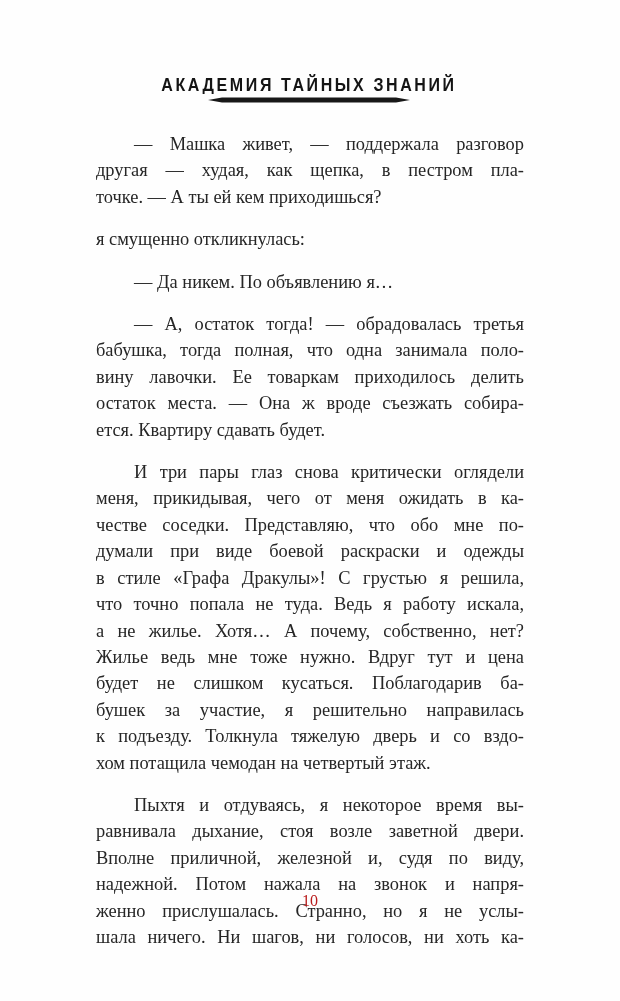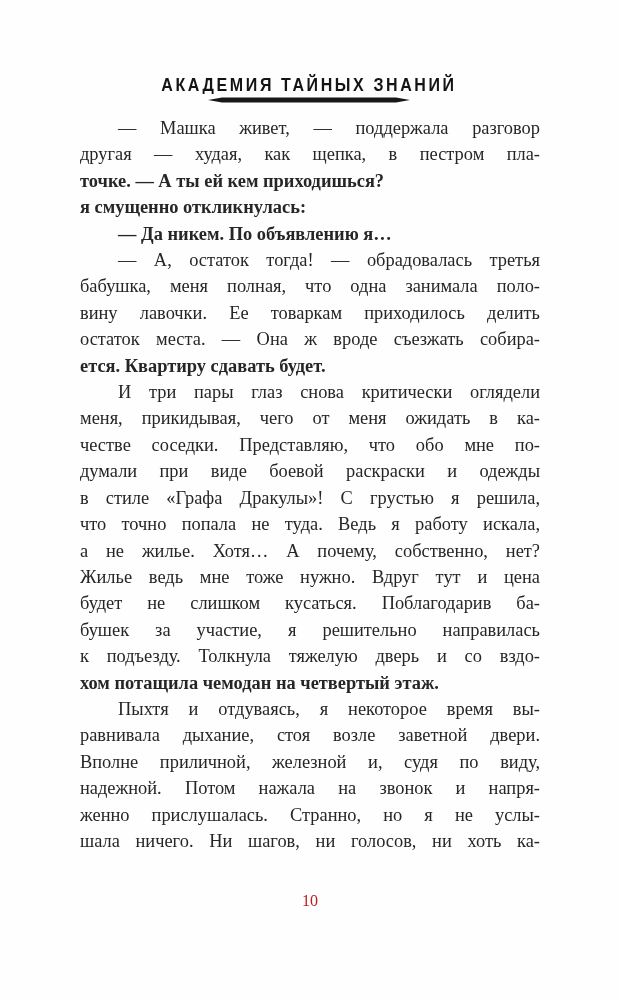--- a/index.html
+++ b/index.html
@@ -38,35 +38,34 @@
     display: block;
     margin: 2px auto 0 auto;
   }
   .text-column {
     position: absolute;
     left: 80px;
     top: 115px;
     width: 460px;
   }
   .paragraph {
-    margin: 0;
+    margin: 16px;
   }
   .line {
     font-size: 18.4px;
     line-height: 26.4px;
     text-align: justify;
     text-align-last: justify;
     color: #262626;
   }
   .line.first {
     padding-left: 38px;
   }
   .line.last {
     text-align-last: left;
-    font-weight: bold;
   }
   .page-number {
     position: absolute;
     top: 892px;
     left: 0;
     width: 620px;
     text-align: center;
     font-size: 16px;
     color: #b91c1c;
   }
@@ -90,21 +89,21 @@
         <div class="line last">точке. — А ты ей кем приходишься?</div>
       </div>
       <div class="paragraph">
         <div class="line last">я смущенно откликнулась:</div>
       </div>
       <div class="paragraph">
         <div class="line first last">— Да никем. По объявлению я…</div>
       </div>
       <div class="paragraph">
         <div class="line first">— А, остаток тогда! — обрадовалась третья</div>
-        <div class="line">бабушка, меня полная, что одна занимала поло-</div>
+        <div class="line">бабушка, тогда полная, что одна занимала поло-</div>
         <div class="line">вину лавочки. Ее товаркам приходилось делить</div>
         <div class="line">остаток места. — Она ж вроде съезжать собира-</div>
         <div class="line last">ется. Квартиру сдавать будет.</div>
       </div>
       <div class="paragraph">
         <div class="line first">И три пары глаз снова критически оглядели</div>
         <div class="line">меня, прикидывая, чего от меня ожидать в ка-</div>
         <div class="line">честве соседки. Представляю, что обо мне по-</div>
         <div class="line">думали при виде боевой раскраски и одежды</div>
         <div class="line">в стиле «Графа Дракулы»! С грустью я решила,</div>

